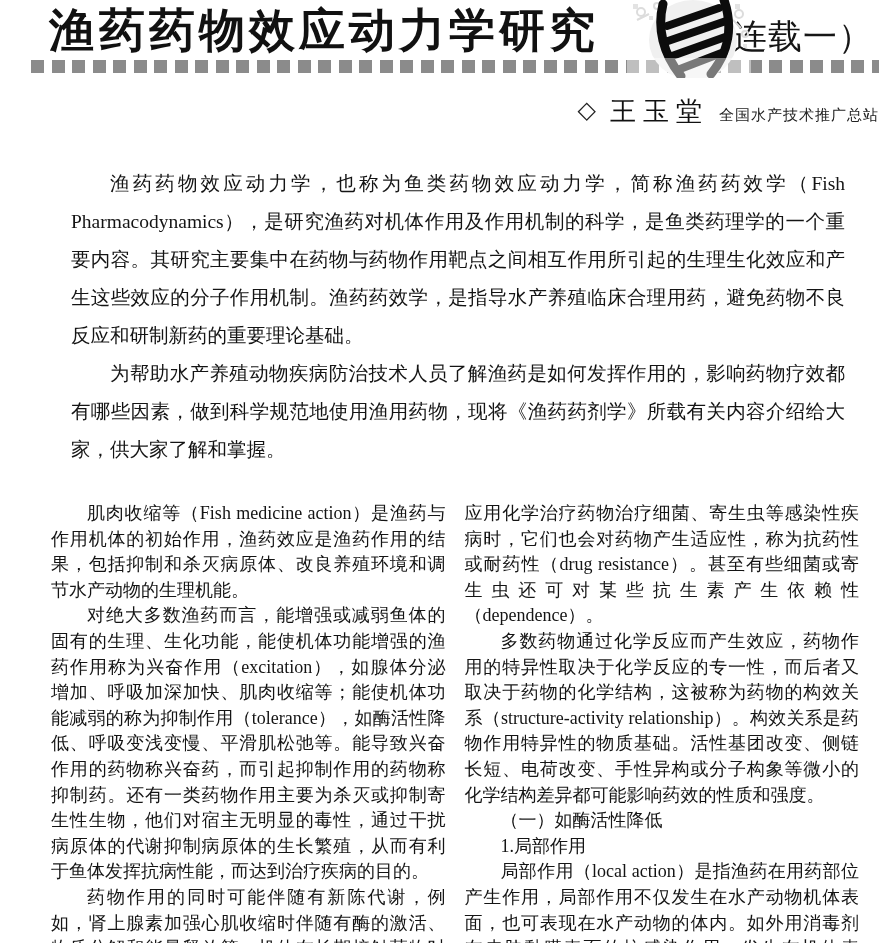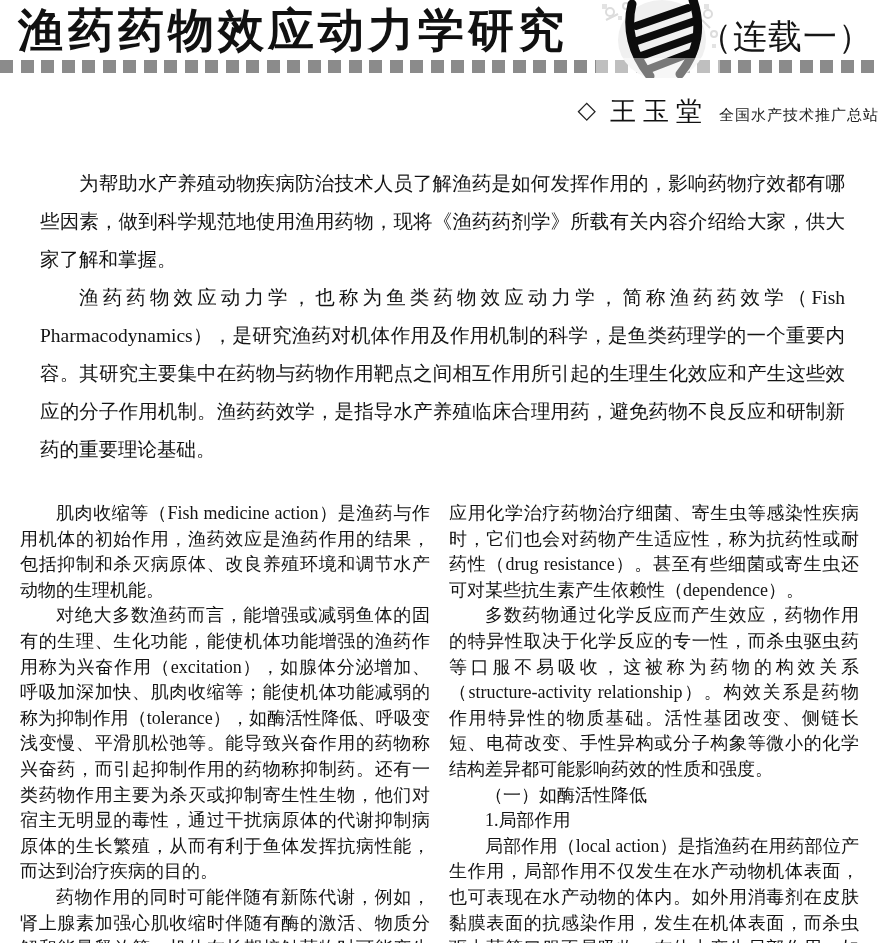--- a/index.html
+++ b/index.html
@@ -4,20 +4,21 @@
 <style>
   * { margin:0; padding:0; box-sizing:border-box; }
   html,body { background:#ffffff; }
   .page {
     position:relative;
     width:879px; height:943px;
     background:#ffffff;
     overflow:hidden;
     font-family:"Liberation Serif","DejaVu Serif",serif;
     color:#1c1c1c;
+    padding-left:31px;
   }
   
   .header { position:relative; height:78px; }
   .main-title {
     position:absolute; left:18px; top:0px;
     font-size:46px; font-weight:bold; letter-spacing:4px;
     white-space:nowrap; color:#111;
   }
   .series-label {
     position:absolute; right:6px; top:14px;
@@ -108,32 +109,32 @@
 
       <rect x="0" y="58" width="124" height="20" fill="rgba(255,255,255,0.45)"></rect>
     </svg>
   </div>
 
   <div class="byline">
     <span class="marker">◇</span><span class="author">王玉堂</span><span class="affiliation">全国水产技术推广总站</span>
   </div>
 
   <div class="intro">
+    <p>渔药药物效应动力学，也称为鱼类药物效应动力学，简称渔药药效学（Fish Pharmacodynamics），是研究渔药对机体作用及作用机制的科学，是鱼类药理学的一个重要内容。其研究主要集中在药物与药物作用靶点之间相互作用所引起的生理生化效应和产生这些效应的分子作用机制。渔药药效学，是指导水产养殖临床合理用药，避免药物不良反应和研制新药的重要理论基础。</p>
     <p>为帮助水产养殖动物疾病防治技术人员了解渔药是如何发挥作用的，影响药物疗效都有哪些因素，做到科学规范地使用渔用药物，现将《渔药药剂学》所载有关内容介绍给大家，供大家了解和掌握。</p>
-    <p>渔药药物效应动力学，也称为鱼类药物效应动力学，简称渔药药效学（Fish Pharmacodynamics），是研究渔药对机体作用及作用机制的科学，是鱼类药理学的一个重要内容。其研究主要集中在药物与药物作用靶点之间相互作用所引起的生理生化效应和产生这些效应的分子作用机制。渔药药效学，是指导水产养殖临床合理用药，避免药物不良反应和研制新药的重要理论基础。</p>
   </div>
 
   <div class="columns">
     <div class="col">
       <p>肌肉收缩等（Fish medicine action）是渔药与作用机体的初始作用，渔药效应是渔药作用的结果，包括抑制和杀灭病原体、改良养殖环境和调节水产动物的生理机能。</p>
       <p>对绝大多数渔药而言，能增强或减弱鱼体的固有的生理、生化功能，能使机体功能增强的渔药作用称为兴奋作用（excitation），如腺体分泌增加、呼吸加深加快、肌肉收缩等；能使机体功能减弱的称为抑制作用（tolerance），如酶活性降低、呼吸变浅变慢、平滑肌松弛等。能导致兴奋作用的药物称兴奋药，而引起抑制作用的药物称抑制药。还有一类药物作用主要为杀灭或抑制寄生性生物，他们对宿主无明显的毒性，通过干扰病原体的代谢抑制病原体的生长繁殖，从而有利于鱼体发挥抗病性能，而达到治疗疾病的目的。</p>
       <p>药物作用的同时可能伴随有新陈代谢，例如，肾上腺素加强心肌收缩时伴随有酶的激活、物质分解和能量释放等。机体在长期接触药物时可能产生对药物的适应能力，即对药物产生耐受性（tolerance），表现为药效减弱或消失。产生耐受性的机制十分复杂，药物对“药酶”活性的诱导作用是许多药物产生耐受性的原因之一。而在</p>
     </div>
     <div class="col">
       <p class="no-indent">应用化学治疗药物治疗细菌、寄生虫等感染性疾病时，它们也会对药物产生适应性，称为抗药性或耐药性（drug resistance）。甚至有些细菌或寄生虫还可对某些抗生素产生依赖性（dependence）。</p>
-      <p>多数药物通过化学反应而产生效应，药物作用的特异性取决于化学反应的专一性，而杀虫驱虫药等口服不易吸收，这被称为药物的构效关系（structure-activity relationship）。构效关系是药物作用特异性的物质基础。活性基团改变、侧链长短、电荷改变、手性异构或分子构象等微小的化学结构差异都可能影响药效的性质和强度。</p>
+      <p>多数药物通过化学反应而产生效应，药物作用的特异性取决于化学反应的专一性，而后者又取决于药物的化学结构，这被称为药物的构效关系（structure-activity relationship）。构效关系是药物作用特异性的物质基础。活性基团改变、侧链长短、电荷改变、手性异构或分子构象等微小的化学结构差异都可能影响药效的性质和强度。</p>
       <p>（一）如酶活性降低</p>
       <p>1.局部作用</p>
       <p>局部作用（local action）是指渔药在用药部位产生作用，局部作用不仅发生在水产动物机体表面，也可表现在水产动物的体内。如外用消毒剂在皮肤黏膜表面的抗感染作用，发生在机体表面，而杀虫驱虫药等口服不易吸收，在体内产生局部作用，如口服阿苯咪唑驱杀寄生在鲤鱼体内的九江头槽绦虫（Bothriocephalus spp.）和长棘吻虫（Rhadinarhynchus spp.），黄鳝体内的毛细线虫</p>
     </div>
   </div>
 
 </div>
 
 </body></html>

